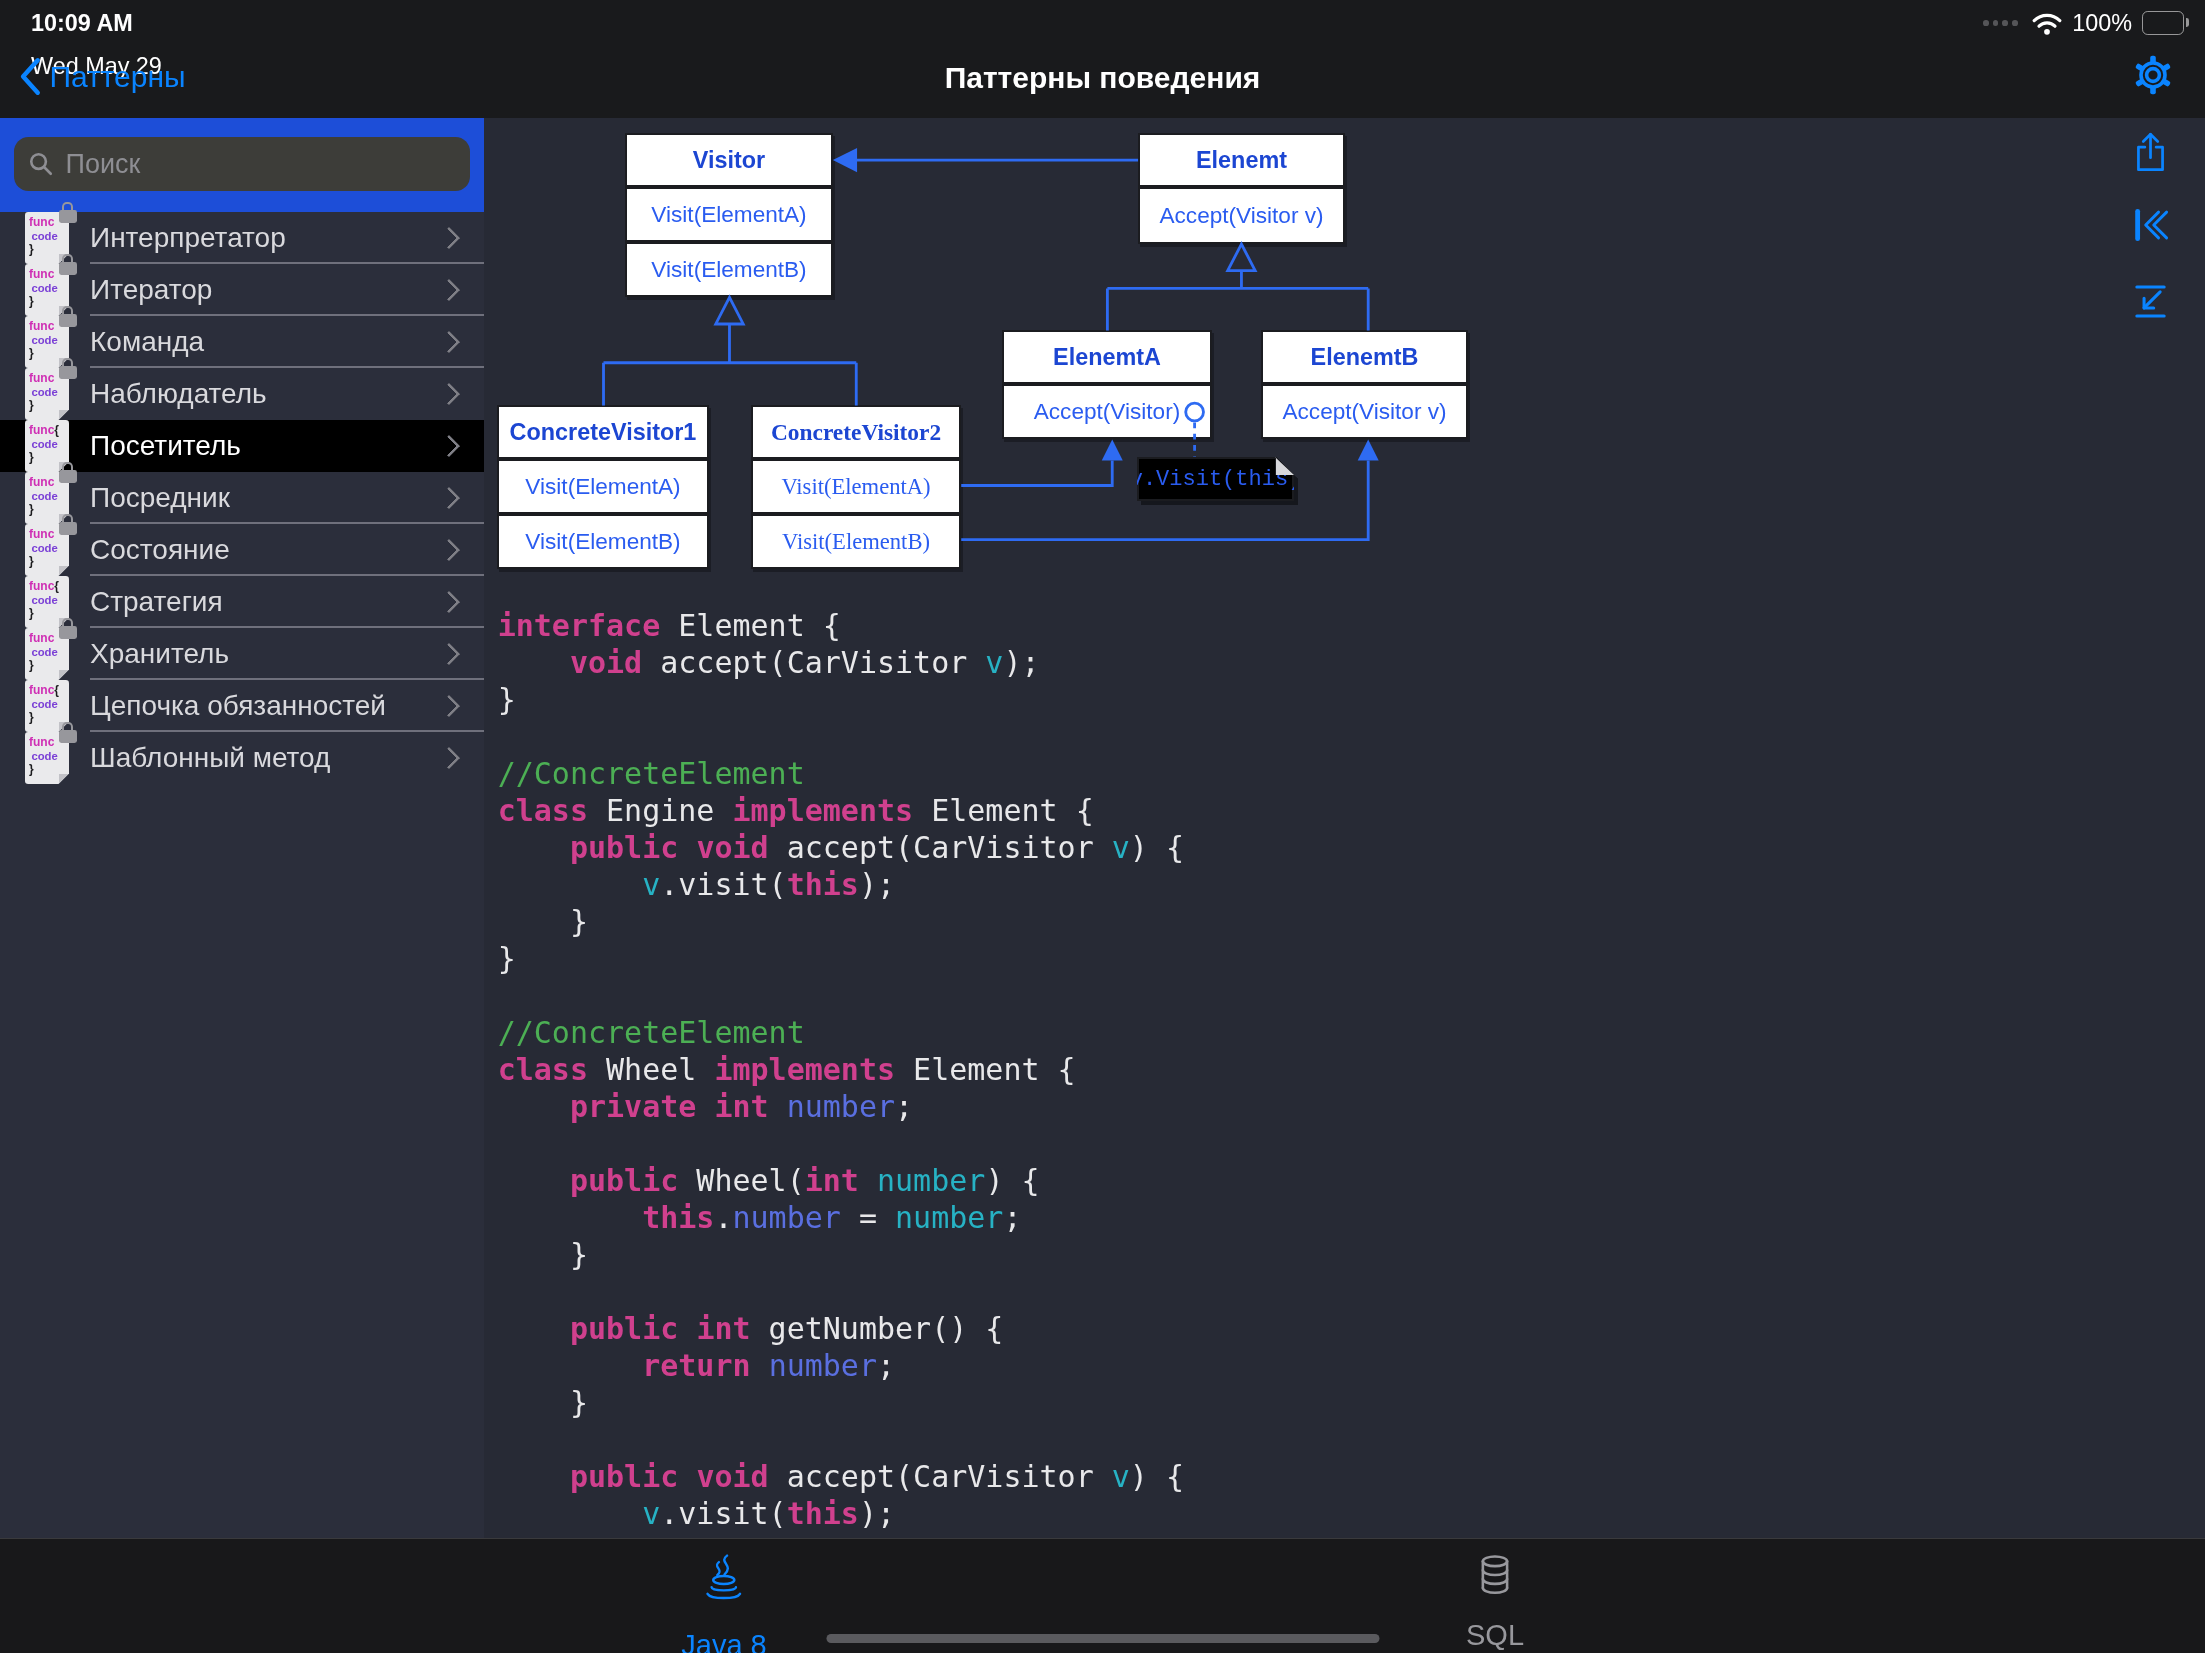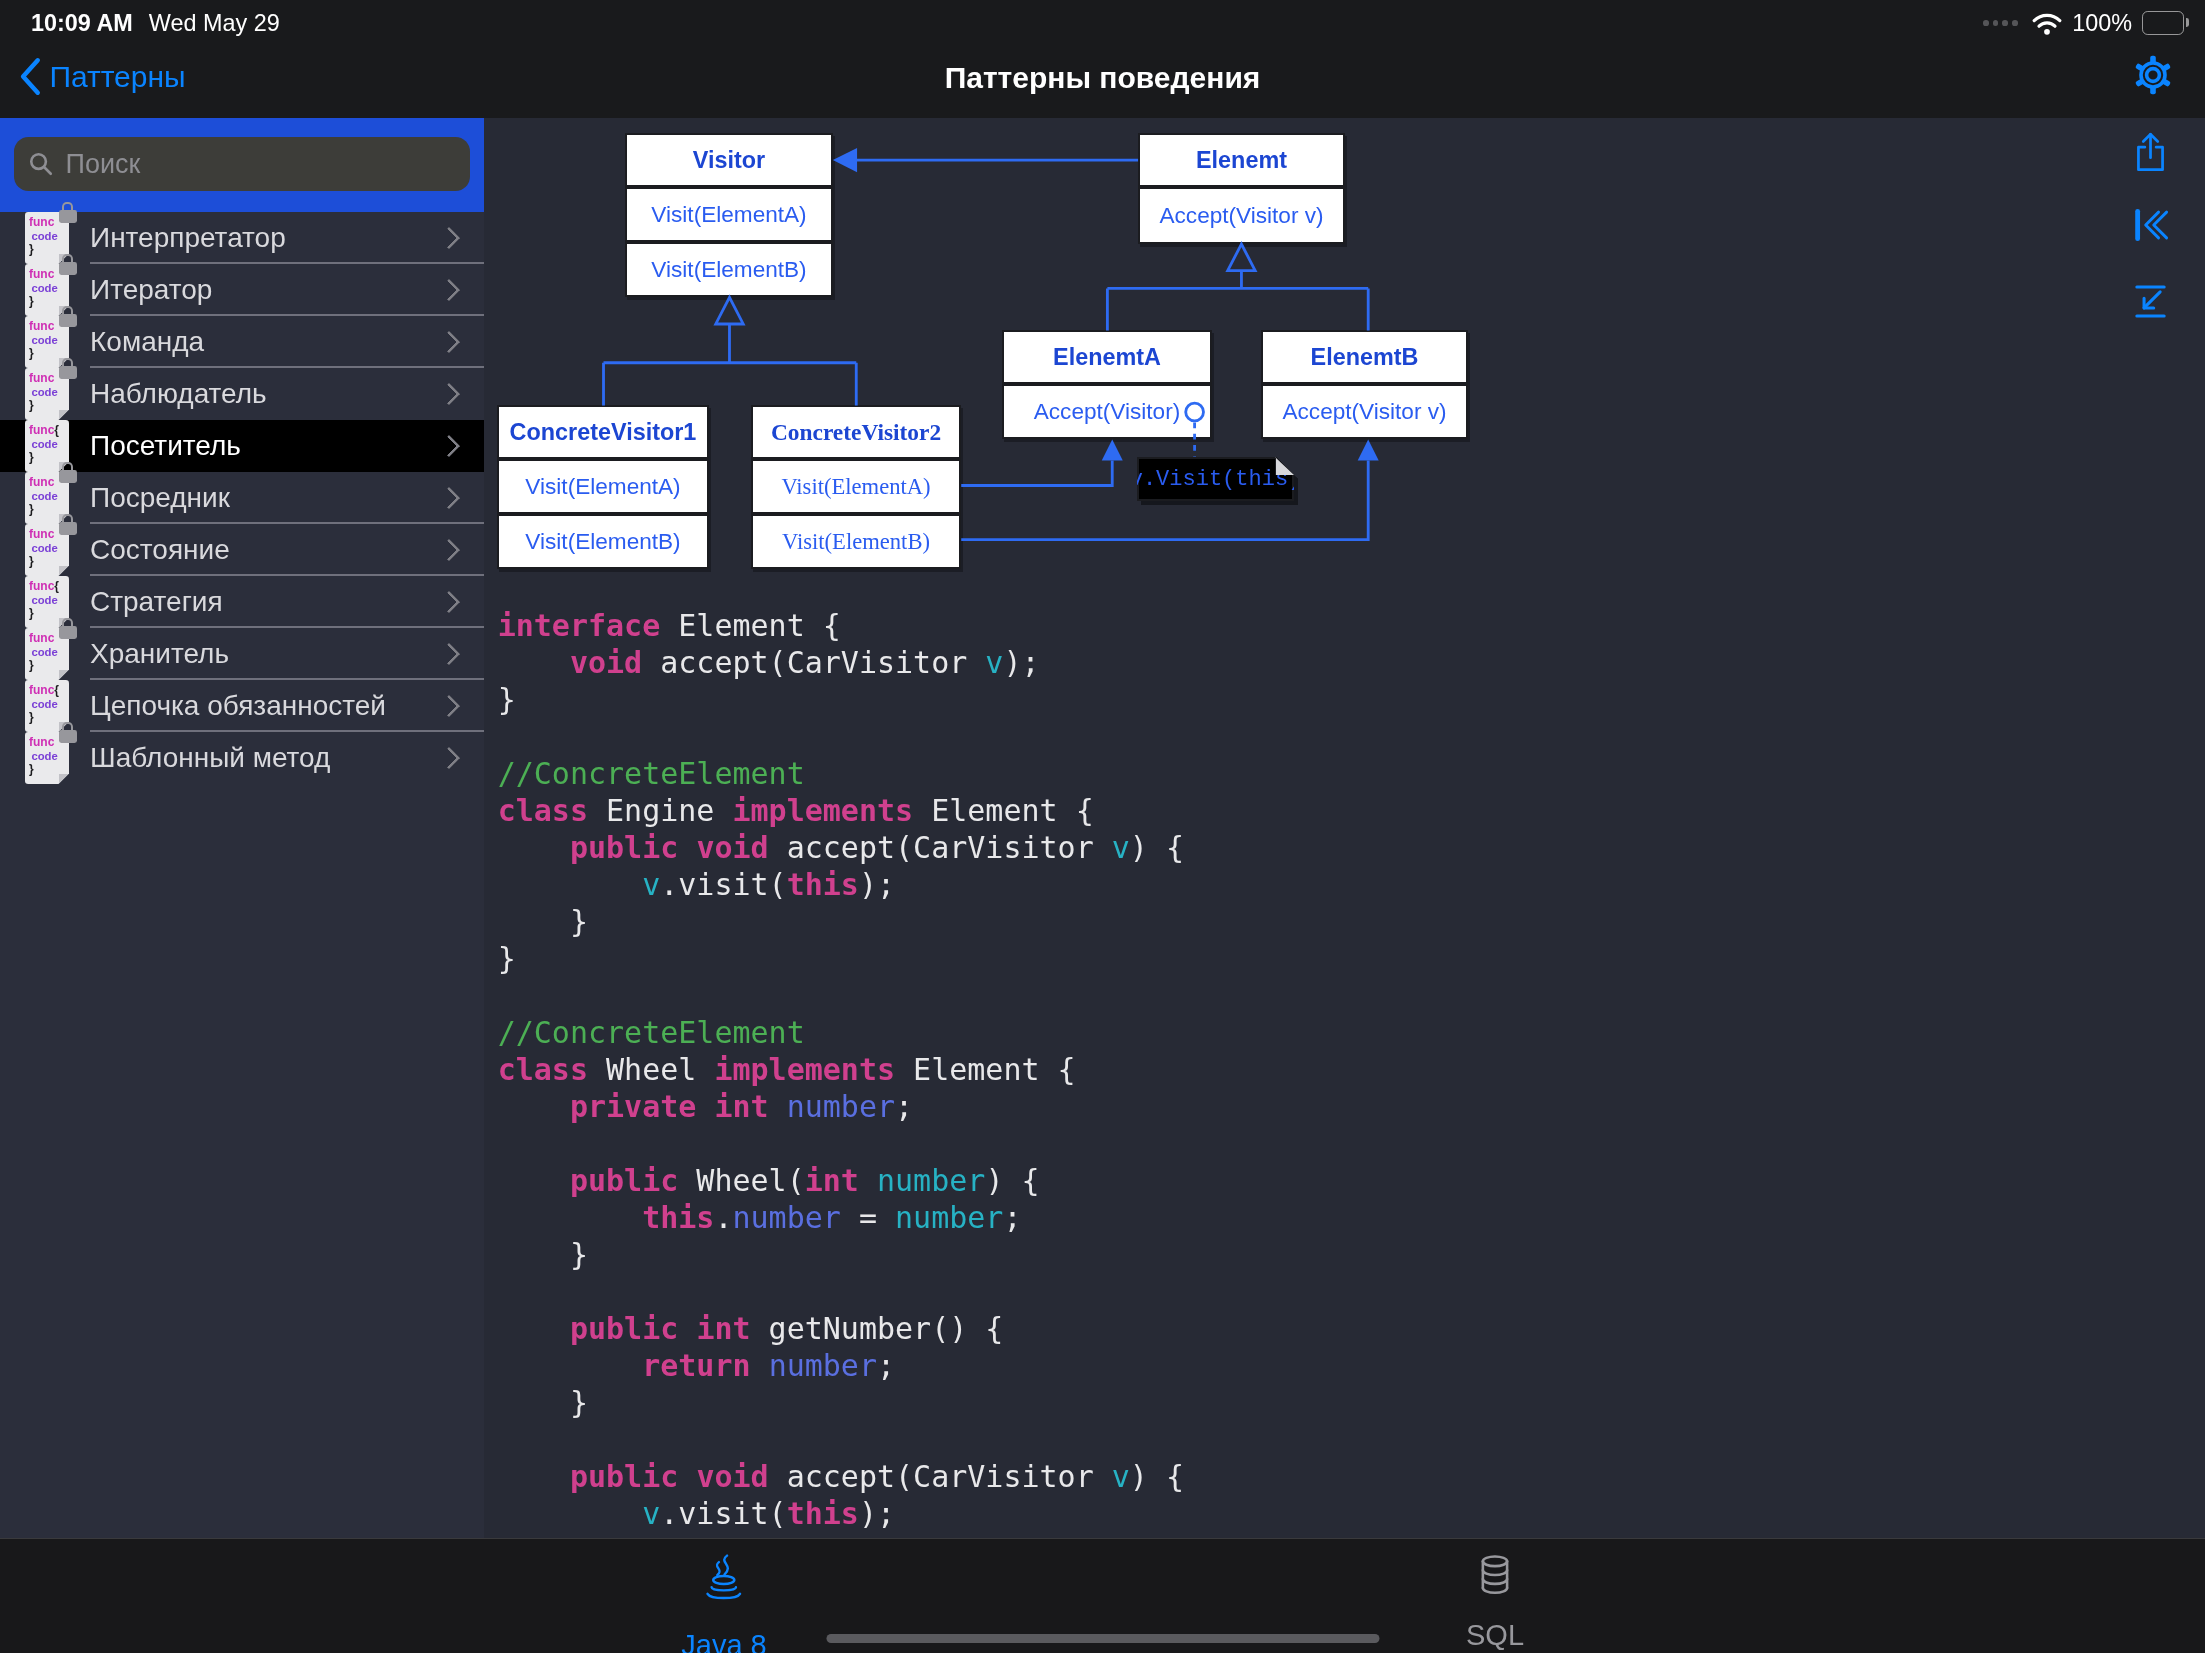--- a/index.html
+++ b/index.html
@@ -1,21 +1,21 @@
 <!DOCTYPE html>
 <html style="font-size:13px"><head>
 <meta charset="utf-8">
 <style>
   html,body{margin:0;padding:0;background:#000;}
   #app{position:relative;width:2205px;height:1653px;background:#272a35;overflow:hidden;
        font-family:"Liberation Sans",sans-serif;-webkit-font-smoothing:antialiased;}
 
   
   .topbar{position:absolute;left:0;top:0;right:0;height:118px;background:#191a1c;z-index:10;}
-  .st-left{position:absolute;left:31px;top:9.7px;color:#fff;font-size:23.4px;display:flex;gap:16px;}
+  .st-left{position:absolute;left:31px;top:9.7px;color:#fff;font-size:23.4px;display:flex;gap:16px;flex-direction:column;}
   .st-time{font-weight:bold;}
   .st-right{position:absolute;right:21px;top:9.7px;display:flex;align-items:center;gap:9.7px;color:#fff;font-size:23.4px;}
   .cell-dots{display:flex;gap:4px;margin-right:3.2px;}
   .cell-dots i{width:5.7px;height:5.7px;border-radius:50%;background:#86868b;opacity:.55;}
   .bat{position:relative;width:37px;height:18.6px;border:1.6px solid rgba(255,255,255,.55);border-radius:5.7px;padding:1.6px;box-sizing:content-box;}
   .bat-fill{width:100%;height:100%;background:#fff;border-radius:3.2px;}
   .bat-nub{position:absolute;right:-5.7px;top:5.7px;width:3.2px;height:9px;background:rgba(255,255,255,.55);border-radius:0 2.4px 2.4px 0;}
   .back{position:absolute;left:19.4px;top:57px;display:flex;align-items:center;gap:8px;color:#0a84ff;font-size:30px;cursor:pointer;}
   .nav-title{position:absolute;left:0;right:0;top:61px;text-align:center;color:#fff;font-size:30px;font-weight:bold;pointer-events:none;}
   .gear-btn{position:absolute;right:32px;top:55px;width:40px;height:40px;cursor:pointer;}

